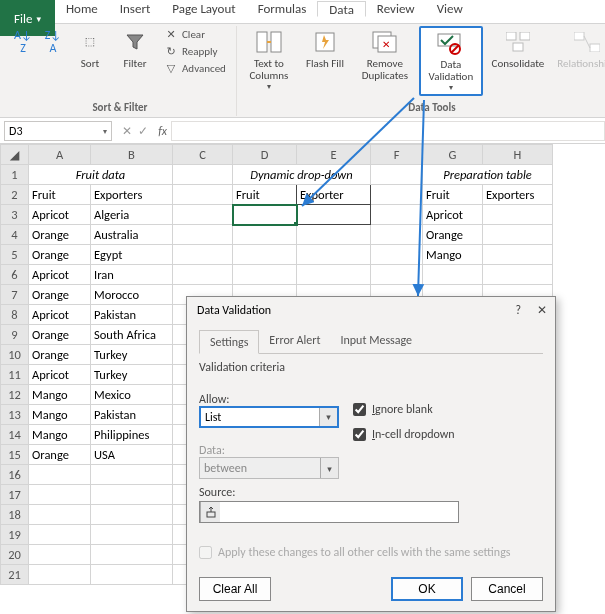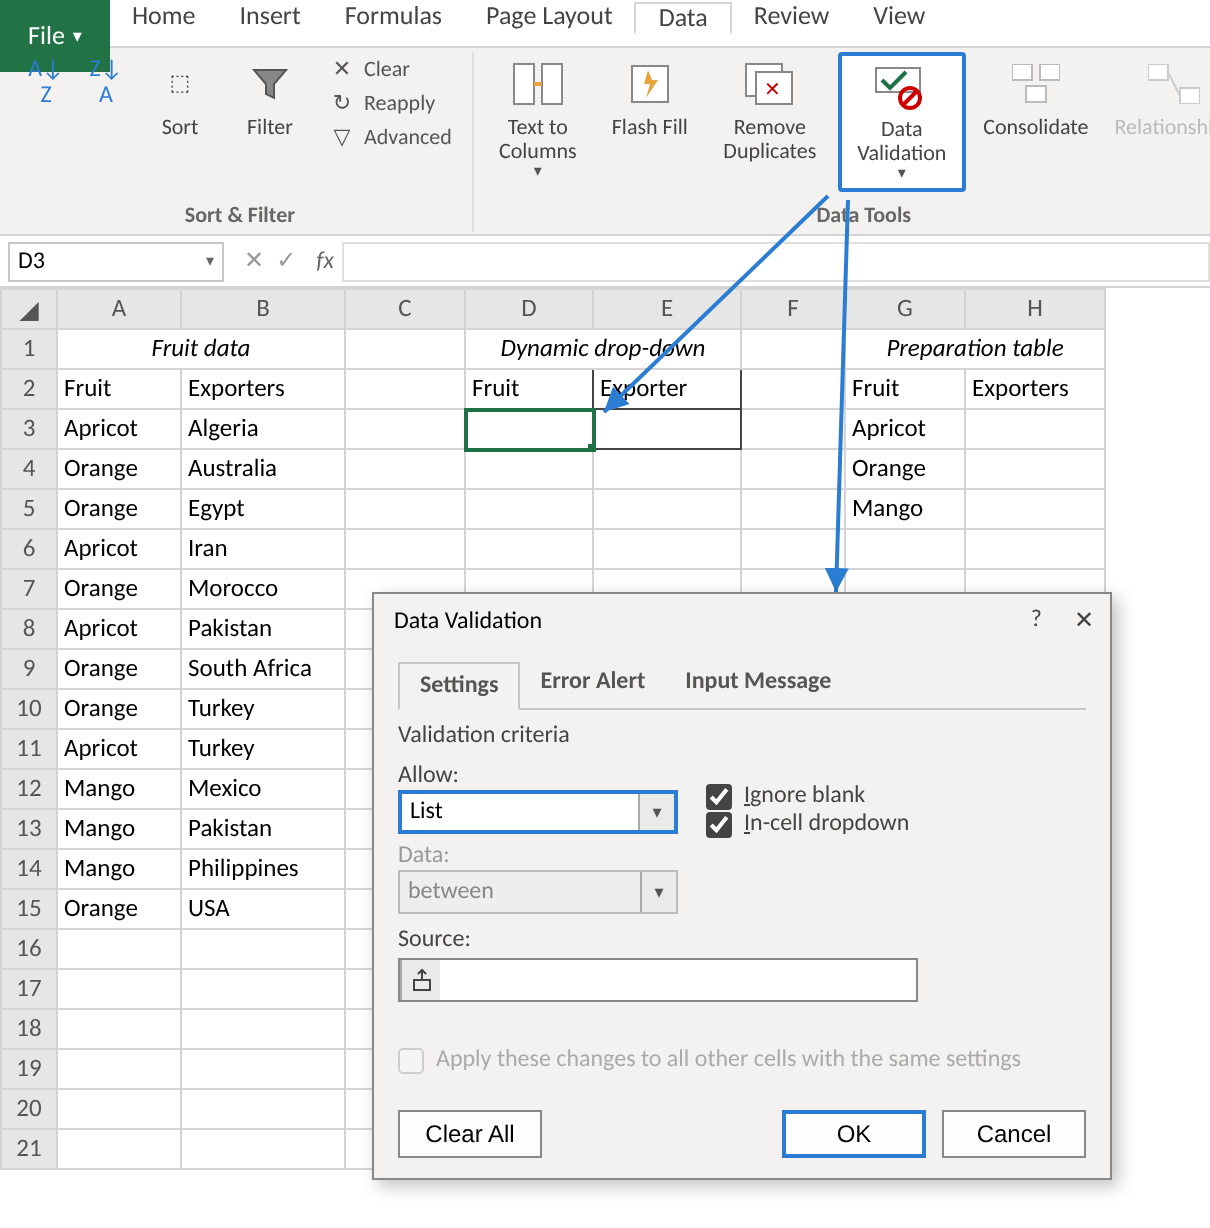--- a/index.html
+++ b/index.html
@@ -55,21 +55,21 @@
   .active-cell::after { content: ""; position: absolute; right: -3px; bottom: -3px; width: 5px; height: 5px; background: #1e7145; }
   th.col-active { background: #d2d2d2; }
   th.row-active { background: #d2d2d2; }
 
   
   .dialog { position: absolute; left: 186px; top: 296px; width: 370px; background: #f3f2f1; border: 1px solid #888; box-shadow: 3px 3px 8px rgba(0,0,0,0.25); }
   .dlg-title { display: flex; align-items: center; justify-content: space-between; padding: 6px 8px 6px 10px; font-size: 12px; }
   .dlg-title .rbtns { display: flex; gap: 16px; color: #444; }
   .dlg-body { padding: 6px 12px 10px 12px; }
   .dlg-tabs { display: flex; border-bottom: 1px solid #c8c6c4; margin-bottom: 6px; }
-  .dlg-tab { padding: 4px 10px; font-size: 12px; color: #555; cursor: pointer; font-weight: bold; }
+  .dlg-tab { padding: 4px 10px; font-size: 12px; color: #555; cursor: pointer; }
   .dlg-tab.active { border: 1px solid #c8c6c4; border-bottom: 1px solid #f3f2f1; background: #f3f2f1; position: relative; top: 1px; }
   .section-label { font-size: 12px; color: #444; margin: 4px 0 4px 0; }
   .form-row { display: flex; gap: 14px; align-items: center; margin: 2px 0; }
   .form-col { display: flex; flex-direction: column; }
   .combo { display: flex; align-items: center; width: 140px; height: 22px; border: 1px solid #888; background: #fff; }
   .combo.hl { border: 2px solid #2b7cd3; justify-content: center; }
   .combo.disabled { background: #eee; color: #888; border-color: #bbb; }
   .combo .ct { flex: 1; padding: 0 4px; font-size: 12px; }
   .combo .cb { width: 18px; height: 100%; border-left: 1px solid #aaa; display: flex; align-items: center; justify-content: center; font-size: 9px; color: #555; background: #eaeaea; }
   .src { display: flex; width: 260px; height: 22px; border: 1px solid #888; background: #fff; margin-top: 2px; }
@@ -90,22 +90,22 @@
 </head>
 <body>
 
 <div class="tabs">
   <div class="file-tab">
       <span>File</span>
       <span class="chev">▾</span>
     </div>
   <div class="tab">Home</div>
   <div class="tab">Insert</div>
+  <div class="tab">Page Layout</div>
   <div class="tab">Formulas</div>
-  <div class="tab">Page Layout</div>
   <div class="tab active">Data</div>
   <div class="tab">Review</div>
   <div class="tab">View</div>
 </div>
 
 <div class="ribbon">
   <div class="rgroup">
     <div class="rgroup-body">
       <div class="big-btn" style="width:26px">
           <span class="ico" style="font-size:12px;color:#2b7cd3">A↓<br>Z</span>
@@ -498,21 +498,21 @@
     <div class="section-label">Validation criteria</div>
 
     <div class="form-row">
       <div class="form-col">
         <span style="font-size:12px;color:#444">Allow:</span>
         <div class="combo hl">
             <span class="ct">List</span>
             <span class="cb">▾</span>
           </div>
       </div>
-      <div class="form-col" style="gap:0;margin-top:12px">
+      <div class="form-col" style="gap:11px;margin-top:24px">
         <label class="chk">
             <input type="checkbox" checked="" style="">
             <span><u>I</u>gnore blank</span>
           </label>
         <label class="chk">
             <input type="checkbox" checked="" style="">
             <span><u>I</u>n-cell dropdown</span>
           </label>
       </div>
     </div>

